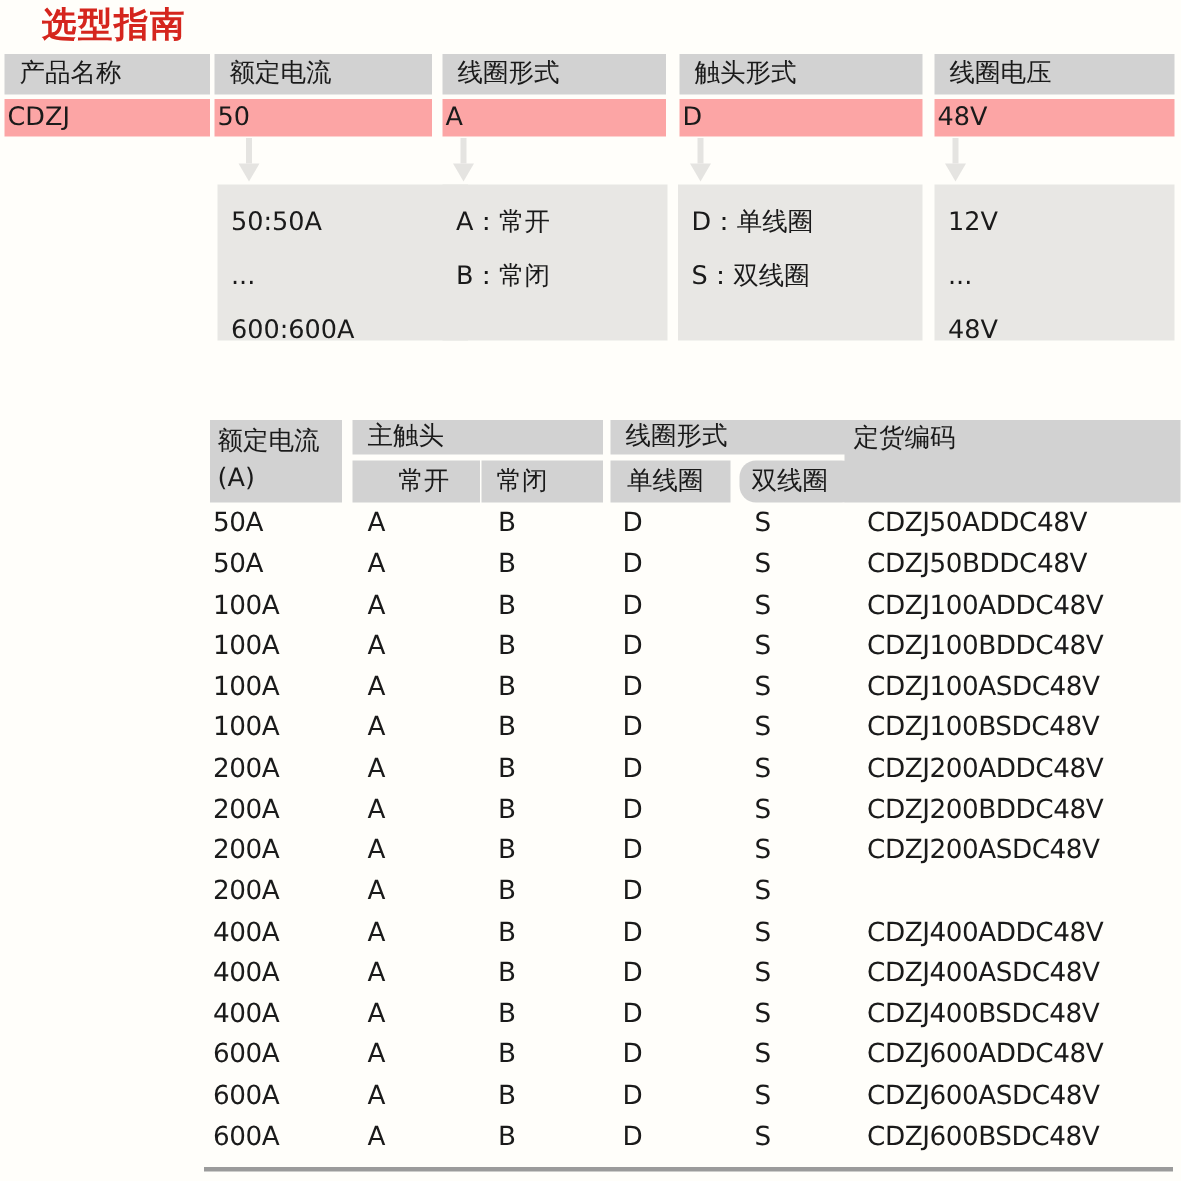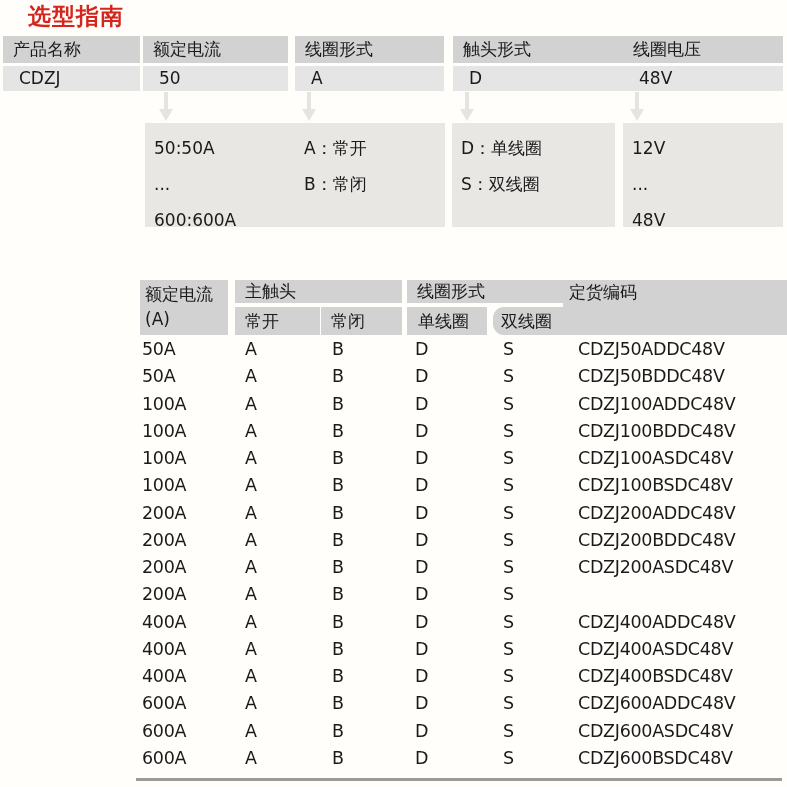--- a/index.html
+++ b/index.html
@@ -24,29 +24,29 @@
   
   .sel-head{
     top:36px;height:27px;
     background:#d2d2d2;
     font-size:17px;
     line-height:27px;
     padding-left:10px;
   }
   .sel-val{
     top:66px;height:25px;
-    background:#e5e5e5;
+    background:#fca5a5;
     font-size:17px;
     line-height:25px;
-    padding-left:16px;
+    padding-left:2px;
   }
   .col1{left:3px;width:137px;}
   .col2{left:143px;width:145px;}
   .col3{left:295px;width:149px;}
-  .col4{left:453px;width:192px;}
+  .col4{left:453px;width:162px;}
   .col5{left:623px;width:160px;}
 
   
   .arrow{top:92px;width:14px;height:30px;}
   .arrow .bar{
     position:absolute;left:5px;top:0;width:4px;height:17px;
     background:#e5e4e1;
   }
   .arrow .head{
     position:absolute;left:0;top:17px;width:0;height:0;
@@ -68,21 +68,21 @@
   .boxpos3{left:452px;width:163px;}
   .boxpos4{left:623px;width:160px;}
 
   
   .th{background:#d2d2d2;font-size:17px;}
   .th-tall{top:280px;height:55px;}
   .th-row1{top:280px;height:23px;line-height:23px;padding-left:10px;}
   .th-row2{top:307px;height:28px;line-height:28px;padding-left:10px;}
   .th-current{left:140px;width:88px;padding:2px 0 0 5px;line-height:25px;}
   .th-main{left:235px;width:167px;}
-  .th-no{left:235px;width:85px;}
+  .th-no{left:235px;width:85px;text-align:center;}
   .th-nc{left:321px;width:81px;}
   .th-coil{left:407px;width:165px;}
   .th-single{left:407px;width:80px;padding-left:11px;}
   .th-double{left:493px;width:79px;padding-left:8px;border-radius:11px;}
   .th-code{left:563px;width:226px;padding:1px 0 0 6px;line-height:23px;}
 
   
   .tbody{left:140px;top:336px;width:642px;}
   .trow{display:grid;grid-template-columns:95px 86px 86px 86px 84px 201px;height:27.25px;}
   .tcell{

